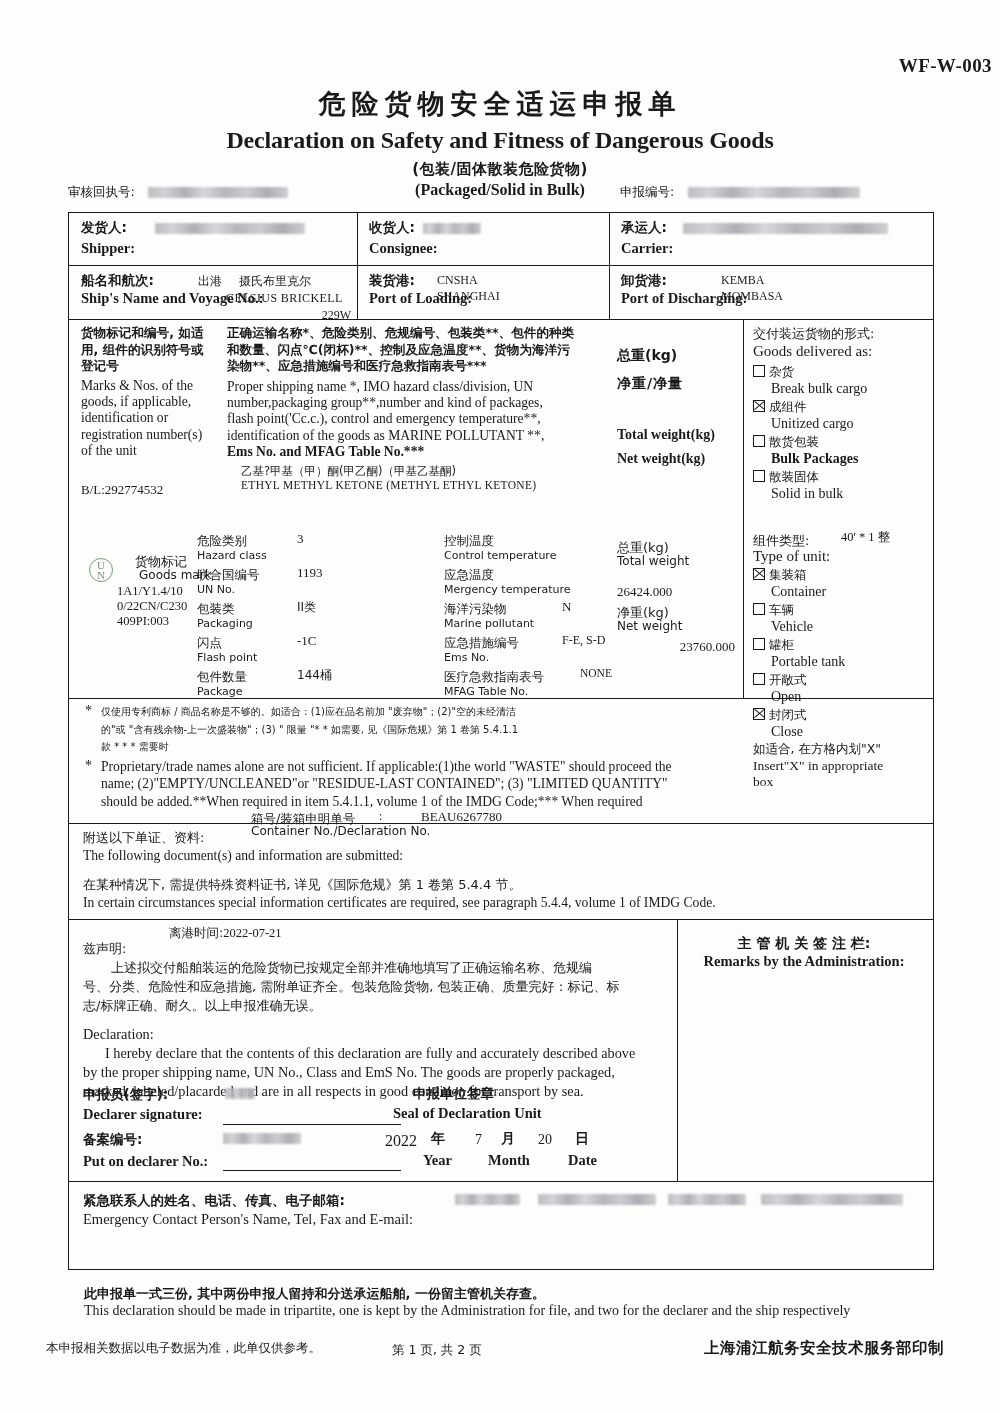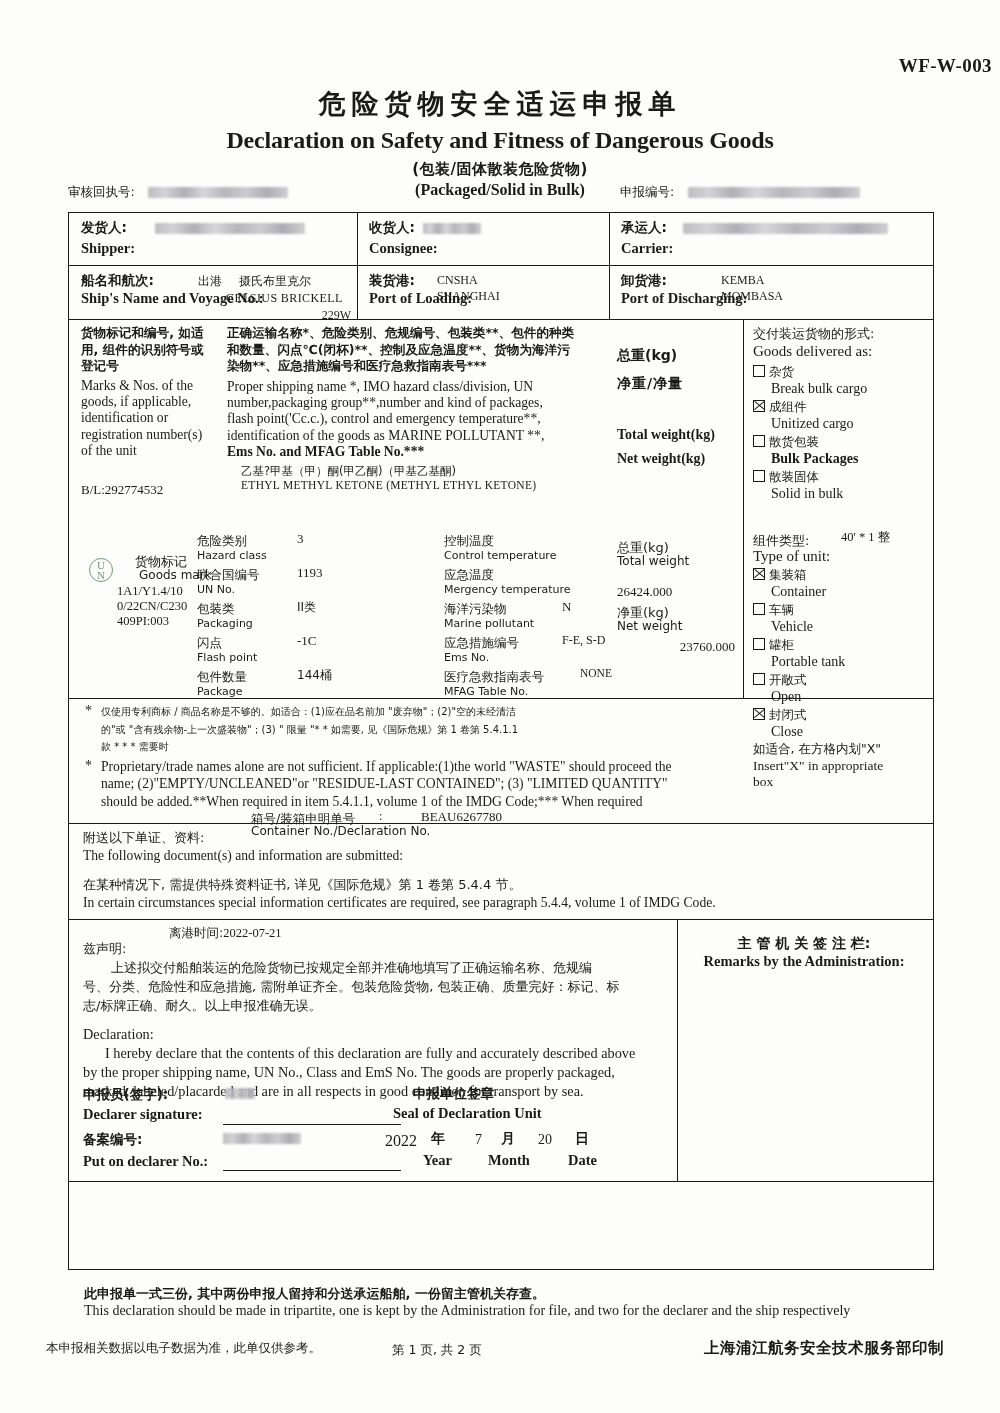--- a/index.html
+++ b/index.html
@@ -449,20 +449,30 @@
       </div>
       <div style="position:relative;height:20px;">
         <span class="lab-en">Put on declarer No.:</span>
         <span class="sigline" style="width:178px;position:absolute;left:140px;bottom:1px;"></span>
         <span class="lab-en" style="position:absolute;left:340px;top:0;">Year</span>
         <span class="lab-en" style="position:absolute;left:405px;top:0;">Month</span>
         <span class="lab-en" style="position:absolute;left:485px;top:0;">Date</span>
       </div>
     </div>
 
+    <div class="cell" style="left:14px;top:978px;width:840px;">
+      <div style="position:relative;height:20px;">
+        <span class="lab-cn" style="font-size:13.5px;">紧急联系人的姓名、电话、传真、电子邮箱:</span>
+        <span class="redact" style="width:65px;position:absolute;left:372px;top:3px;"></span>
+        <span class="redact" style="width:118px;position:absolute;left:455px;top:3px;"></span>
+        <span class="redact" style="width:78px;position:absolute;left:585px;top:3px;"></span>
+        <span class="redact" style="width:142px;position:absolute;left:678px;top:3px;"></span>
+      </div>
+      <div class="lab-en" style="font-weight:normal;">Emergency Contact Person's Name, Tel, Fax and E-mail:</div>
+    </div>
 
   </div>
 
   <div class="footer" style="top:1285px;">
     <div class="f-cn" style="margin-left:84px;">此申报单一式三份, 其中两份申报人留持和分送承运船舶, 一份留主管机关存查。</div>
     <div class="f-en" style="margin-left:84px;margin-top:0;">This declaration should be made in tripartite, one is kept by the Administration for file, and two for the declarer and the ship respectively</div>
   </div>
   <div class="footer" style="top:1340px;height:28px;">
     <span class="f-small" style="position:absolute;left:46px;top:0;">本申报相关数据以电子数据为准，此单仅供参考。</span>
     <span class="f-small" style="position:absolute;left:392px;top:2px;">第 1 页, 共 2 页</span>

